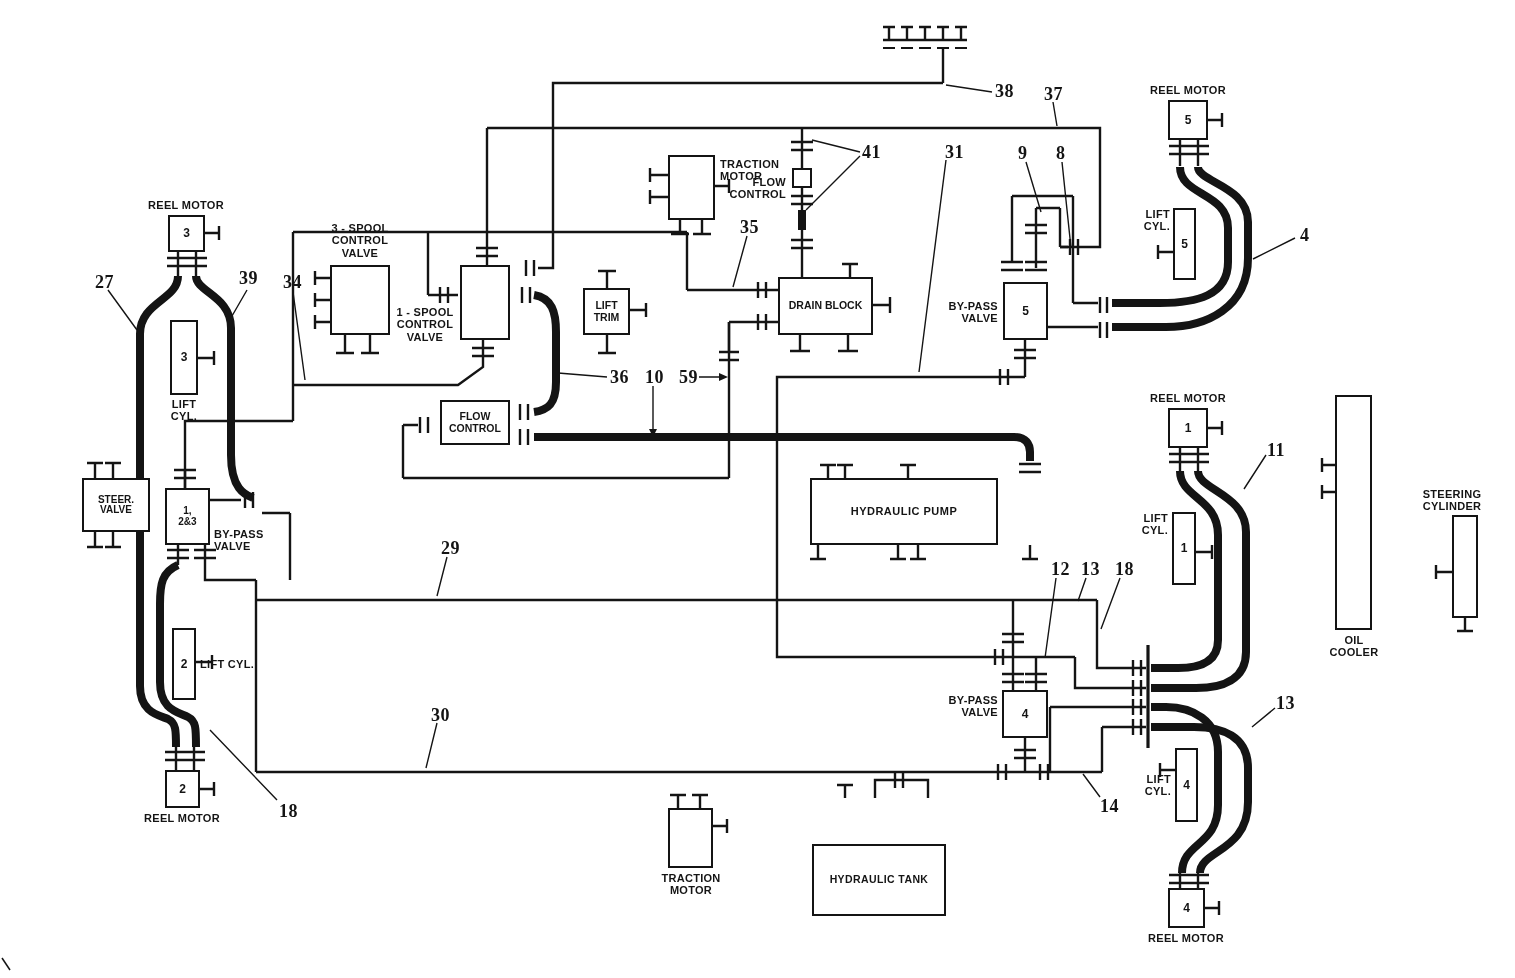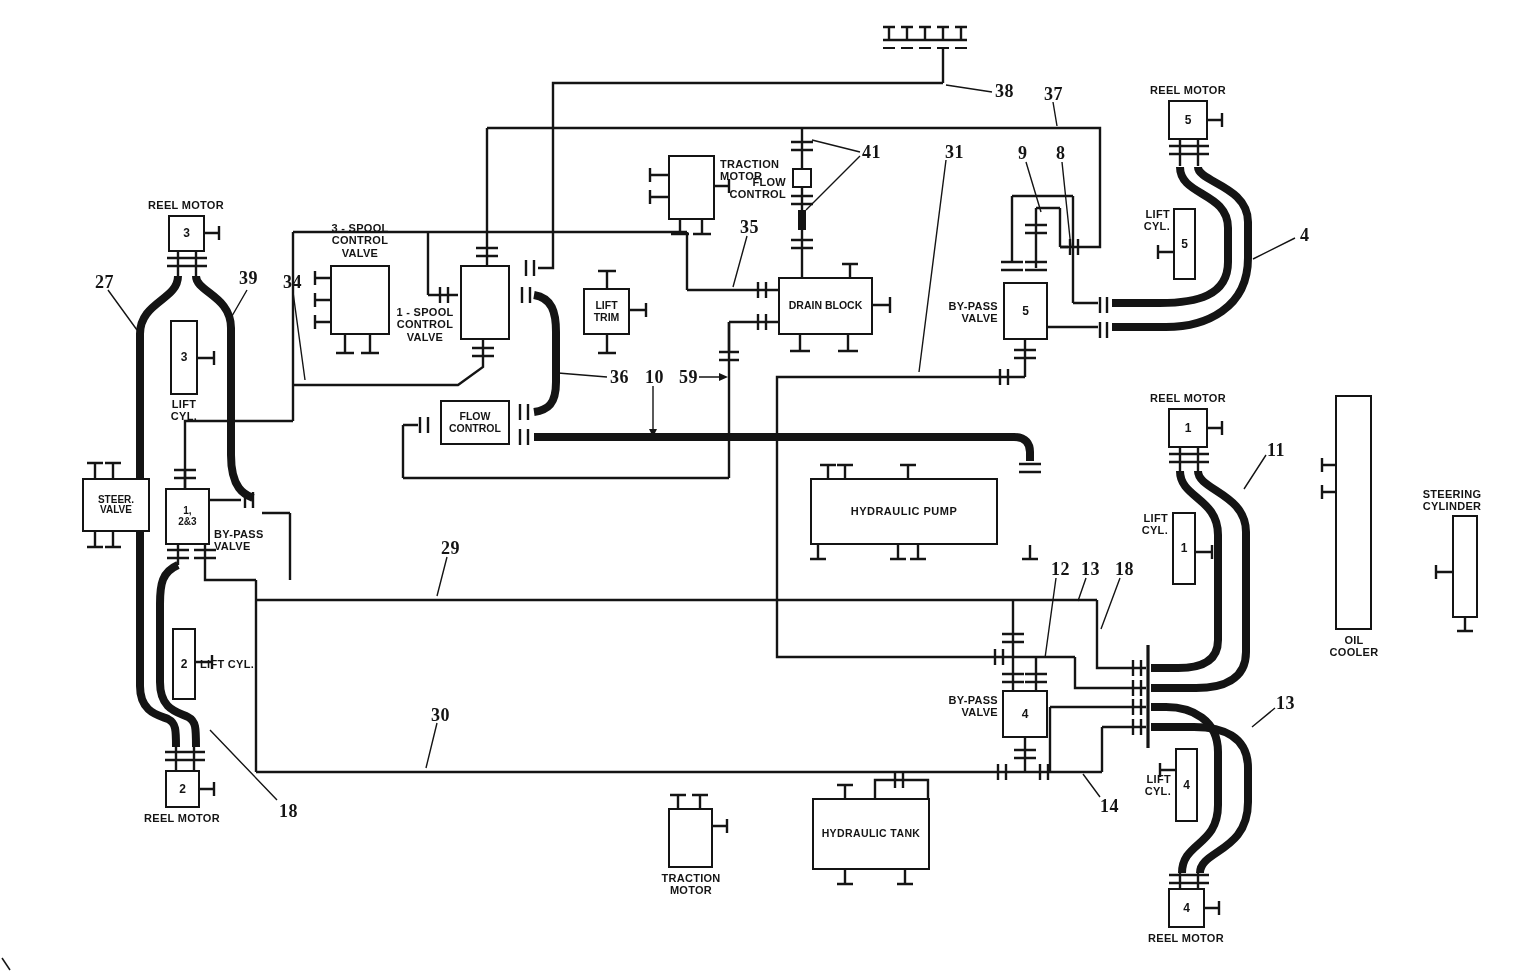--- a/index.html
+++ b/index.html
@@ -210,21 +210,21 @@
       <span class="unit" style="font-size:10px">STEER.
 VALVE</span>
     </div>
 <div class="box" style="left:165px;top:488px;width:45px;height:57px">
       <span class="unit" style="font-size:10px">1,
 2&amp;3</span>
     </div>
 <div class="box" style="left:1002px;top:690px;width:46px;height:48px">
       <span class="unit">4</span>
     </div>
-<div class="box" style="left:812px;top:798px;width:118px;height:72px">
+<div class="box" style="left:812px;top:844px;width:134px;height:72px">
       <span class="unit" style="font-size:10.5px;letter-spacing:.4px">HYDRAULIC TANK</span>
     </div>
 <div class="box" style="left:668px;top:808px;width:45px;height:60px"></div>
 <div class="box" style="left:1335px;top:395px;width:37px;height:235px"></div>
 <div class="box" style="left:1452px;top:515px;width:26px;height:103px"></div>
 
 <div class="lbl ctr" style="left:140px;top:199px;width:92px">REEL MOTOR</div>
 <div class="lbl ctr" style="left:1142px;top:84px;width:92px">REEL MOTOR</div>
 <div class="lbl ctr" style="left:1142px;top:392px;width:92px">REEL MOTOR</div>
 <div class="lbl ctr" style="left:136px;top:812px;width:92px">REEL MOTOR</div>

